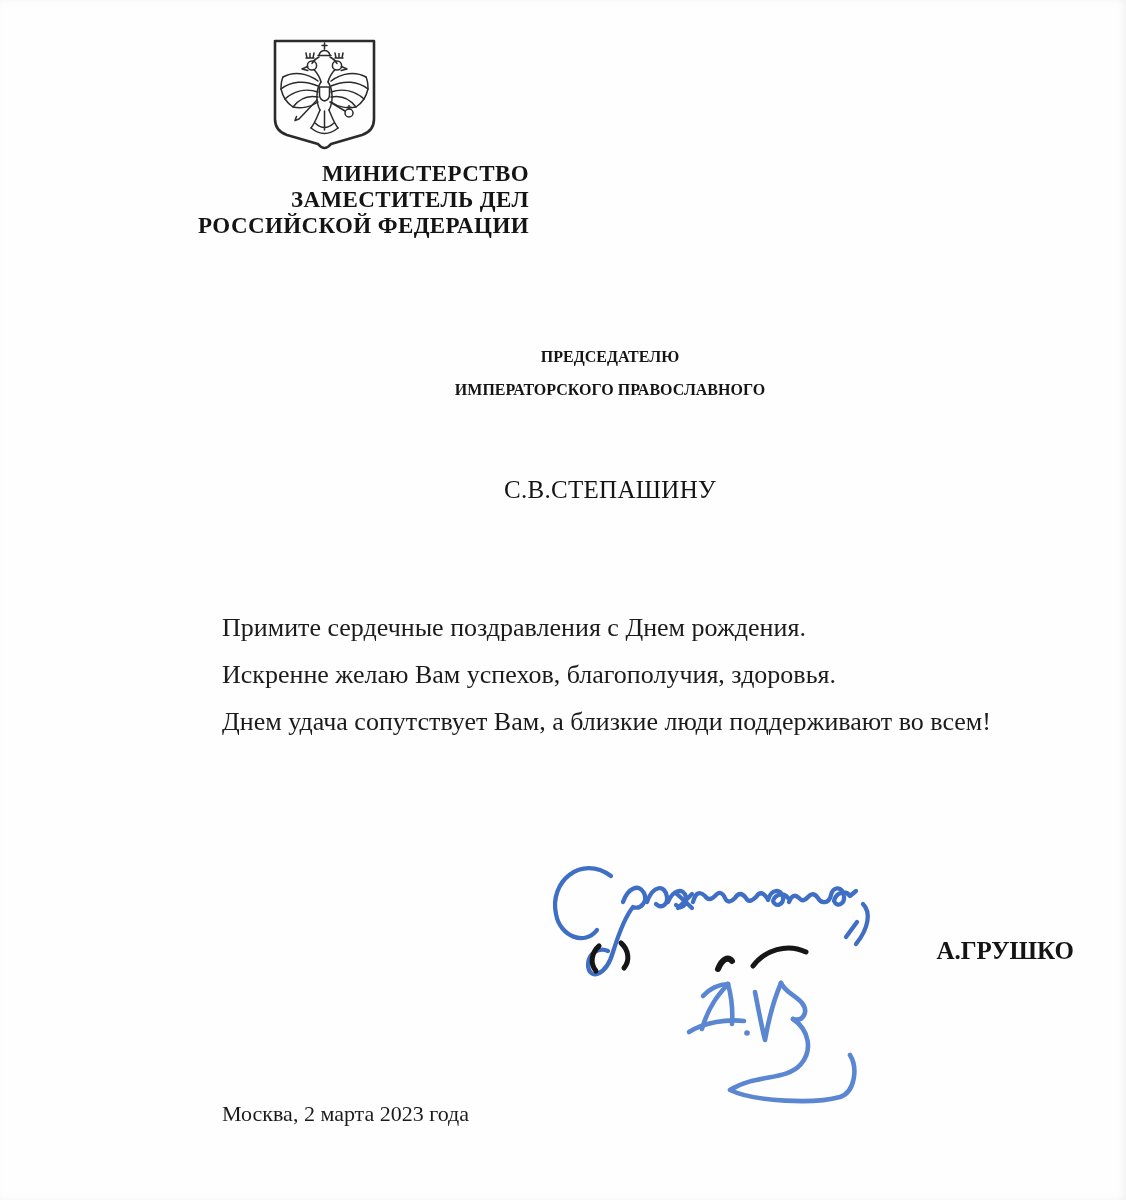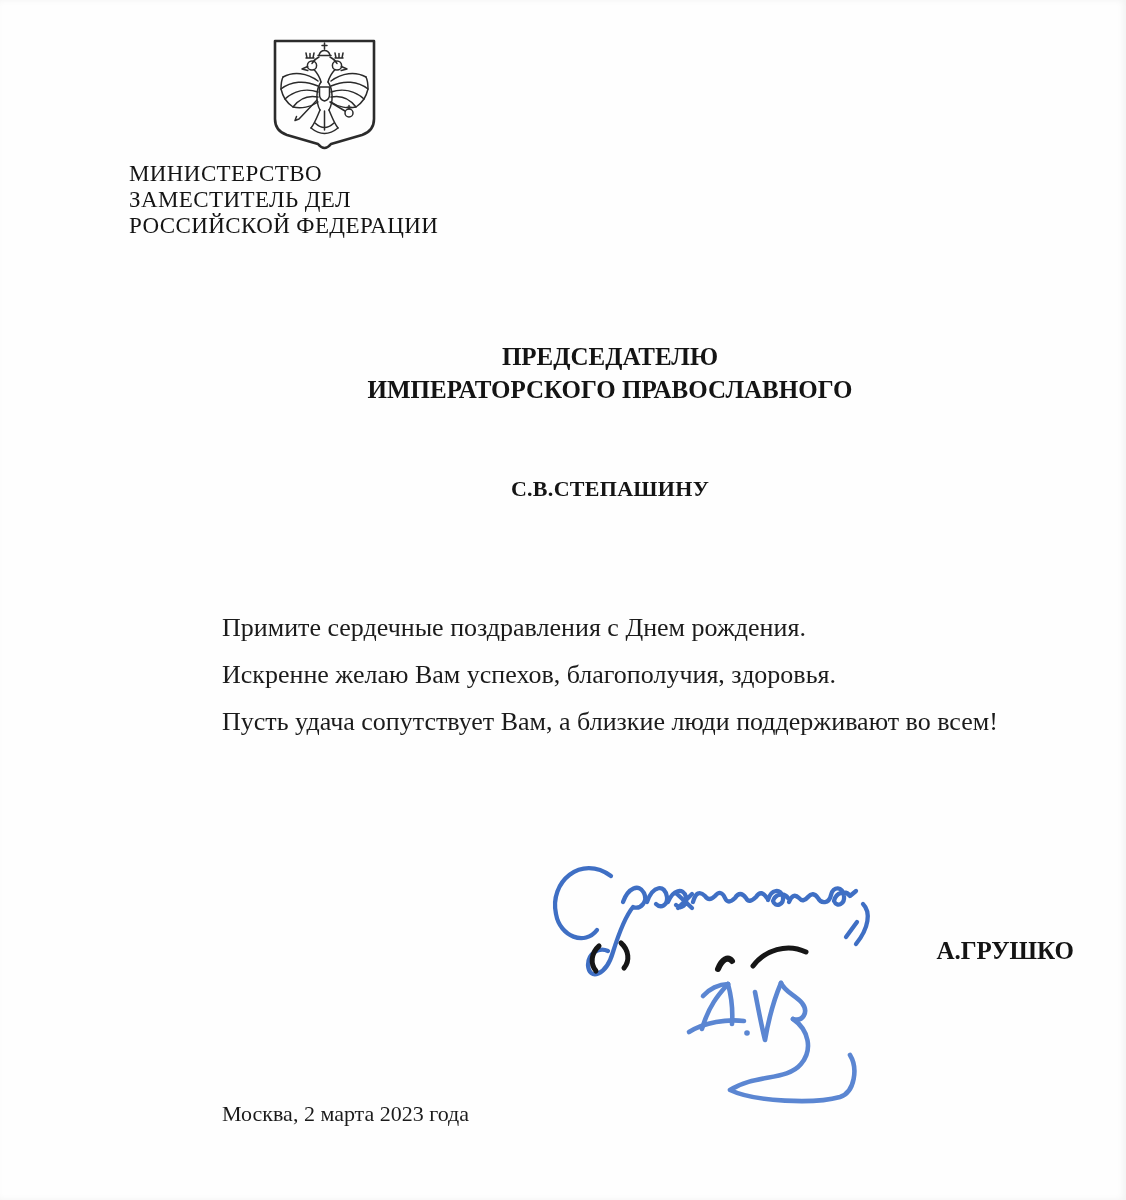--- a/index.html
+++ b/index.html
@@ -9,31 +9,31 @@
     margin:0 auto;
     background:#fefefe;
     font-family:"Liberation Serif","DejaVu Serif",serif;
     color:#161616;
     overflow:hidden;
     box-shadow:inset -3px 0 6px rgba(0,0,0,.05);
   }
   .emblem{position:absolute;left:268px;top:36px;width:113px;height:119px;}
   .ministry{
     position:absolute;left:129px;top:161px;width:400px;
-    text-align:left;font-weight:normal;font-size:23px;line-height:26px;
+    text-align:right;font-weight:bold;font-size:23px;line-height:26px;
     letter-spacing:.4px;color:#141414;
   }
   .addressee{
     position:absolute;left:308px;top:340px;width:604px;
-    text-align:center;font-weight:bold;font-size:25px;line-height:33px;
+    text-align:center;font-weight:bold;font-size:16px;line-height:33px;
     color:#141414;
   }
   .addressee-name{
     position:absolute;left:308px;top:476px;width:604px;
-    text-align:center;font-weight:bold;font-size:22px;color:#141414;
+    text-align:center;font-weight:normal;font-size:25px;color:#141414;
     letter-spacing:.3px;
   }
   .body-text{
     position:absolute;left:222px;top:604px;width:840px;
     font-size:26px;line-height:47px;color:#1b1b1b;
   }
   .body-text div{white-space:nowrap;}
   .sig-title{
     position:absolute;left:148px;top:937px;
     font-weight:bold;font-size:25px;color:#141414;white-space:nowrap;
@@ -97,21 +97,21 @@
 
   <div class="addressee">
     <div>ПРЕДСЕДАТЕЛЮ</div>
     <div>ИМПЕРАТОРСКОГО ПРАВОСЛАВНОГО</div>
   </div>
   <div class="addressee-name">С.В.СТЕПАШИНУ</div>
 
   <div class="body-text">
     <div>Примите сердечные поздравления с Днем рождения.</div>
     <div>Искренне желаю Вам успехов, благополучия, здоровья.</div>
-    <div>Пусть удача сопутствует Вам, а близкие люди поддерживают во всем!</div>
+    <div>Днем удача сопутствует Вам, а близкие люди поддерживают во всем!</div>
   </div>
 
   <div class="sig-name">А.ГРУШКО</div>
 
   <svg class="handwriting" viewBox="0 0 370 252" fill="none" stroke-linecap="round" stroke-linejoin="round" aria-label="С уважением,">
 
     <g stroke="#3f6fc4" stroke-width="4.3">
       <path d="M86,24 C56,2 24,30 31,62 C35,85 60,94 72,78"></path>
       <path d="M98,50 C103,36 114,31 119,41 C123,49 116,58 108,55 C99,66 93,84 88,100 C81,124 64,129 63,113 C63,101 74,95 83,99"></path>
       <path d="M122,50 C128,33 140,32 142,45 C143,53 136,57 131,52"></path>

